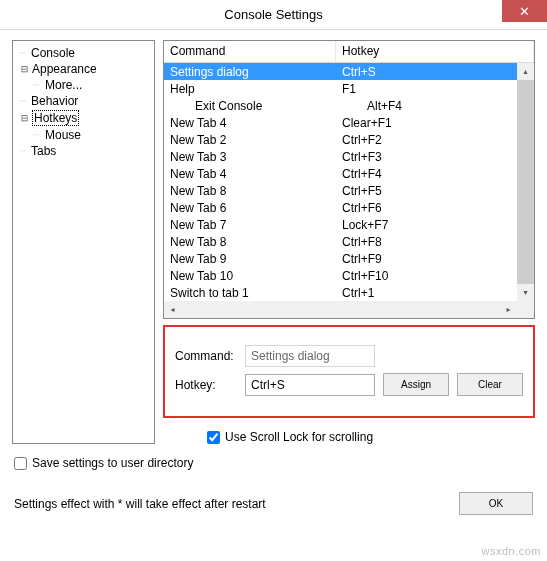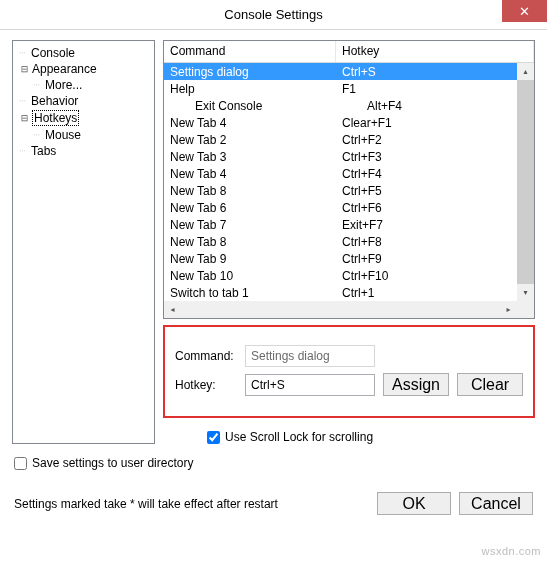--- a/index.html
+++ b/index.html
@@ -186,21 +186,21 @@
 }
 .btn {
   border: 1px solid #acacac;
   background: #efefef;
   padding: 2px 0;
   min-width: 66px;
   height: 23px;
   text-align: center;
   cursor: default;
   font-family: inherit;
-  font-size: 16px;
+  font-size: 10px;
 }
 .scroll-lock-row {
   display: flex;
   align-items: center;
   gap: 5px;
   padding: 6px 0 0 44px;
 }
 .footer {
   padding: 6px 14px;
 }
@@ -314,21 +314,21 @@
           <div class="list-row">
             <div class="cell col-cmd" style="width: 172px;">New Tab 8</div>
             <div class="cell col-hk">Ctrl+F5</div>
           </div>
           <div class="list-row">
             <div class="cell col-cmd" style="width: 172px;">New Tab 6</div>
             <div class="cell col-hk">Ctrl+F6</div>
           </div>
           <div class="list-row">
             <div class="cell col-cmd" style="width: 172px;">New Tab 7</div>
-            <div class="cell col-hk">Exit+F7</div>
+            <div class="cell col-hk">Lock+F7</div>
           </div>
           <div class="list-row">
             <div class="cell col-cmd" style="width: 172px;">New Tab 8</div>
             <div class="cell col-hk">Ctrl+F8</div>
           </div>
           <div class="list-row">
             <div class="cell col-cmd" style="width: 172px;">New Tab 9</div>
             <div class="cell col-hk">Ctrl+F9</div>
           </div>
           <div class="list-row">
@@ -373,21 +373,20 @@
 
   </div>
 </div>
 
 <div class="footer">
   <div class="footer-row1">
     <input type="checkbox" id="sud" style="">
     <label for="sud">Save settings to user directory</label>
   </div>
   <div class="footer-row2">
-    <span class="footer-note">Settings marked take * will take effect after restart</span>
+    <span class="footer-note">Settings effect with * will take effect after restart</span>
     <div class="footer-buttons">
       <button class="btn">OK</button>
-      <button class="btn">Cancel</button>
     </div>
   </div>
 </div>
 
 <div class="wm">wsxdn.com</div>
 
 </body></html>

